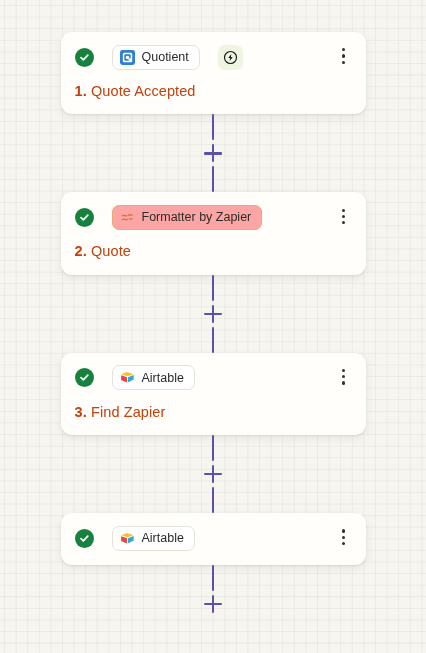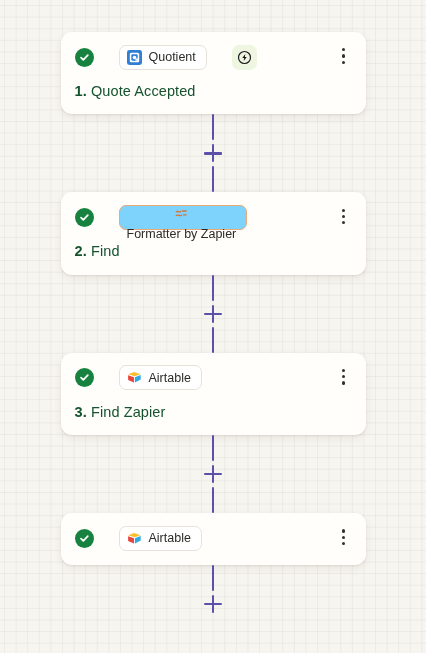--- a/index.html
+++ b/index.html
@@ -40,21 +40,21 @@
     border-radius: 11px;
     box-shadow: 0 1px 2px rgba(40,30,20,0.09),
                 0 3px 10px rgba(40,30,20,0.07);
     padding: 12px 14px 14px 14px;
     flex: 0 0 auto;
   }
 
   .card-top {
     display: flex;
     align-items: center;
-    gap: 25px;
+    gap: 18px;
     height: 26px;
   }
 
   
   .status-check {
     width: 19px;
     height: 19px;
     border-radius: 50%;
     background: #17823f;
     display: flex;
@@ -73,23 +73,22 @@
     padding: 0 10px 0 7px;
     border-radius: 7px;
     background: #ffffff;
     border: 1px solid #e6e2da;
     font-size: 12.5px;
     color: #2d2b28;
     white-space: nowrap;
     flex: 0 0 auto;
   }
   .app-chip.formatter {
-    background: #7dd3fc;
+    background: #fca5a5;
     border-color: #e9a877;
-    flex-direction: column;
   }
   .app-chip .chip-label { line-height: 1; position: relative; top: 0px; }
 
   .chip-icon {
     width: 15px;
     height: 15px;
     flex: 0 0 auto;
     display: block;
   }
 
@@ -124,21 +123,21 @@
     width: 3.2px;
     height: 3.2px;
     border-radius: 50%;
     background: #33302c;
   }
 
   
   .card-title {
     margin-top: 13px;
     font-size: 14.5px;
-    color: #14532d;
+    color: #c2410c;
     letter-spacing: .1px;
     line-height: 1.2;
   }
   .card-title .idx { font-weight: 700; }
 
   
   .connector {
     position: relative;
     width: 30px;
     flex: 0 0 auto;
@@ -252,21 +251,21 @@
     </div>
 
     <div class="kebab">
       <i></i>
         <i></i>
         <i></i>
     </div>
 
     <div class="card-title">
       <span class="idx">2.</span>
-      <span>Find</span>
+      <span>Quote</span>
     </div>
   </div>
 
   <div class="connector">
     <div class="conn-line top"></div>
     <div class="plus-btn"></div>
     <div class="conn-line bottom"></div>
   </div>
 
   <div class="step-card">

